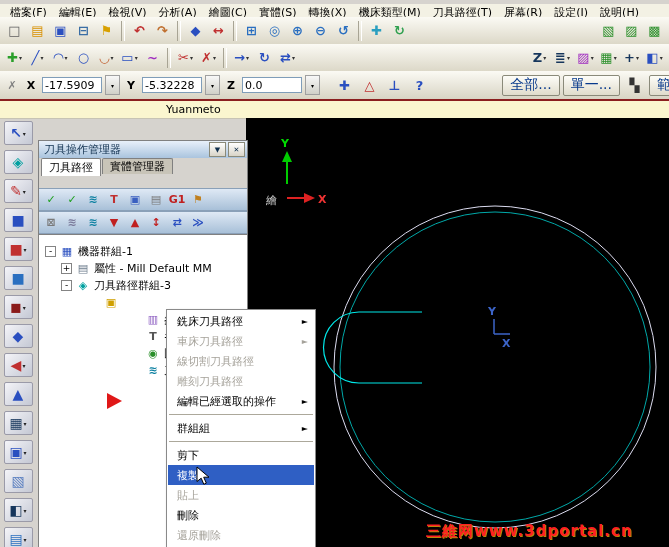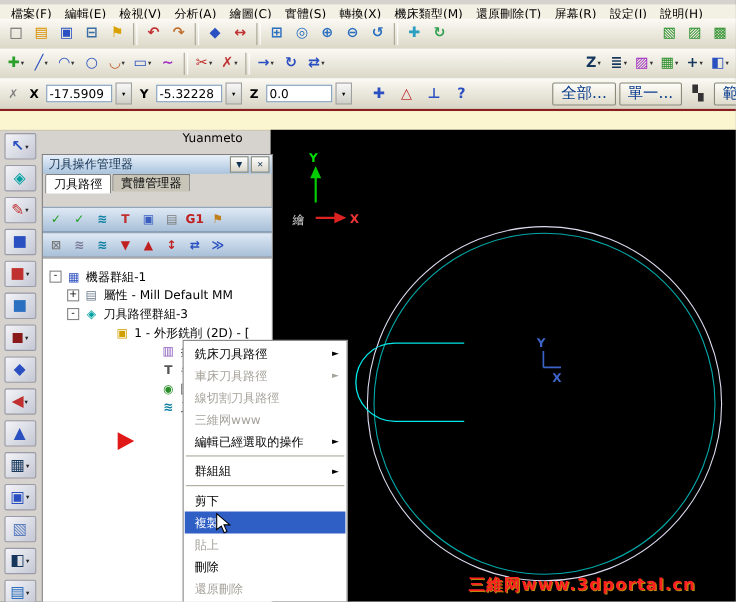--- a/index.html
+++ b/index.html
@@ -30,21 +30,21 @@
   .coord-caret{width:13px;height:18px;background:linear-gradient(#f8f8f8,#d0d0c8);
                border:1px solid #a0a0a0;font-size:6px;display:flex;align-items:center;
                justify-content:center;flex:none;}
   .coord-icons{display:flex;gap:2px;margin-left:10px;}
   .sel-btn{height:19px;padding:0 7px;background:linear-gradient(#fdfdf8,#e0dccc);
            border:1px solid #8a8a7a;border-radius:2px;font-size:14px;color:#083a8c;
            display:flex;align-items:center;flex:none;white-space:nowrap;}
   .maroon{position:absolute;top:99px;left:0;right:0;height:2px;background:#8b1f1f;}
   
   .statusbar{top:101px;height:17px;background:#fbf6cf;border-bottom:1px solid #c8c4b4;}
-  .status-text{position:absolute;left:166px;top:18px;font-size:11px;}
+  .status-text{position:absolute;left:166px;top:2px;font-size:11px;}
   
   .lefttb{position:absolute;left:0;top:118px;width:36px;bottom:0;display:flex;
           flex-direction:column;align-items:center;padding-top:3px;gap:5px;}
   .tbv-icon{width:27px;height:22px;display:flex;align-items:center;justify-content:center;
             font-size:14px;font-weight:bold;background:linear-gradient(135deg,#f4f4f8,#c4c8d4);
             border:1px solid #9a9aa8;border-radius:2px;flex:none;}
   .tbv-icon .caret{display:none;font-size:6px;color:#222;margin-left:1px;}
   .tbv-icon.has-caret .caret{display:inline;}
   
   .viewport{position:absolute;left:246px;top:118px;width:423px;height:429px;background:#000;}
@@ -103,21 +103,21 @@
   <div class="bar menubar">
 
   <span class="menu-item">檔案(F)</span>
       <span class="menu-item">編輯(E)</span>
       <span class="menu-item">檢視(V)</span>
       <span class="menu-item">分析(A)</span>
       <span class="menu-item">繪圖(C)</span>
       <span class="menu-item">實體(S)</span>
       <span class="menu-item">轉換(X)</span>
       <span class="menu-item">機床類型(M)</span>
-      <span class="menu-item">還原刪除(T)</span>
+      <span class="menu-item">刀具路徑(T)</span>
       <span class="menu-item">屏幕(R)</span>
       <span class="menu-item">設定(I)</span>
       <span class="menu-item">說明(H)</span>
     </div>
 
   <div class="bar toolbar tb1">
 
   <span class="tb-icon">
         <span class="glyph" style="color: rgb(96, 96, 96);">□</span>
       </span>
@@ -469,21 +469,20 @@
 
           <div class="tree-row ind1">
             <span class="expander">-</span>
             <span class="glyph" style="color: rgb(0, 160, 160);">◈</span>
             <span class="tree-label">刀具路徑群組-3</span>
           </div>
 
           <div class="tree-row ind2">
             <span class="expander"></span>
             <span class="glyph" style="color: rgb(208, 160, 0);">▣</span>
-            <span class="tree-label">1 - 外形銑削 (2D) - [</span>
           </div>
 
           <div class="tree-row ind3">
             <span class="expander"></span>
             <span class="glyph" style="color: rgb(138, 90, 192);">▥</span>
             <span class="tree-label">參</span>
           </div>
 
           <div class="tree-row ind3">
             <span class="expander"></span>
@@ -518,21 +517,21 @@
         <span class="cmenu-label">車床刀具路徑</span>
         <span class="submenu-arrow"></span>
       </div>
 
       <div class="cmenu-item disabled no-sub">
         <span class="cmenu-label">線切割刀具路徑</span>
         <span class="submenu-arrow"></span>
       </div>
 
       <div class="cmenu-item disabled no-sub">
-        <span class="cmenu-label">三維网www</span>
+        <span class="cmenu-label">雕刻刀具路徑</span>
         <span class="submenu-arrow"></span>
       </div>
 
       <div class="cmenu-item">
         <span class="cmenu-label">編輯已經選取的操作</span>
         <span class="submenu-arrow"></span>
       </div>
 
       <div class="cmenu-item sep-item no-sub">
         

